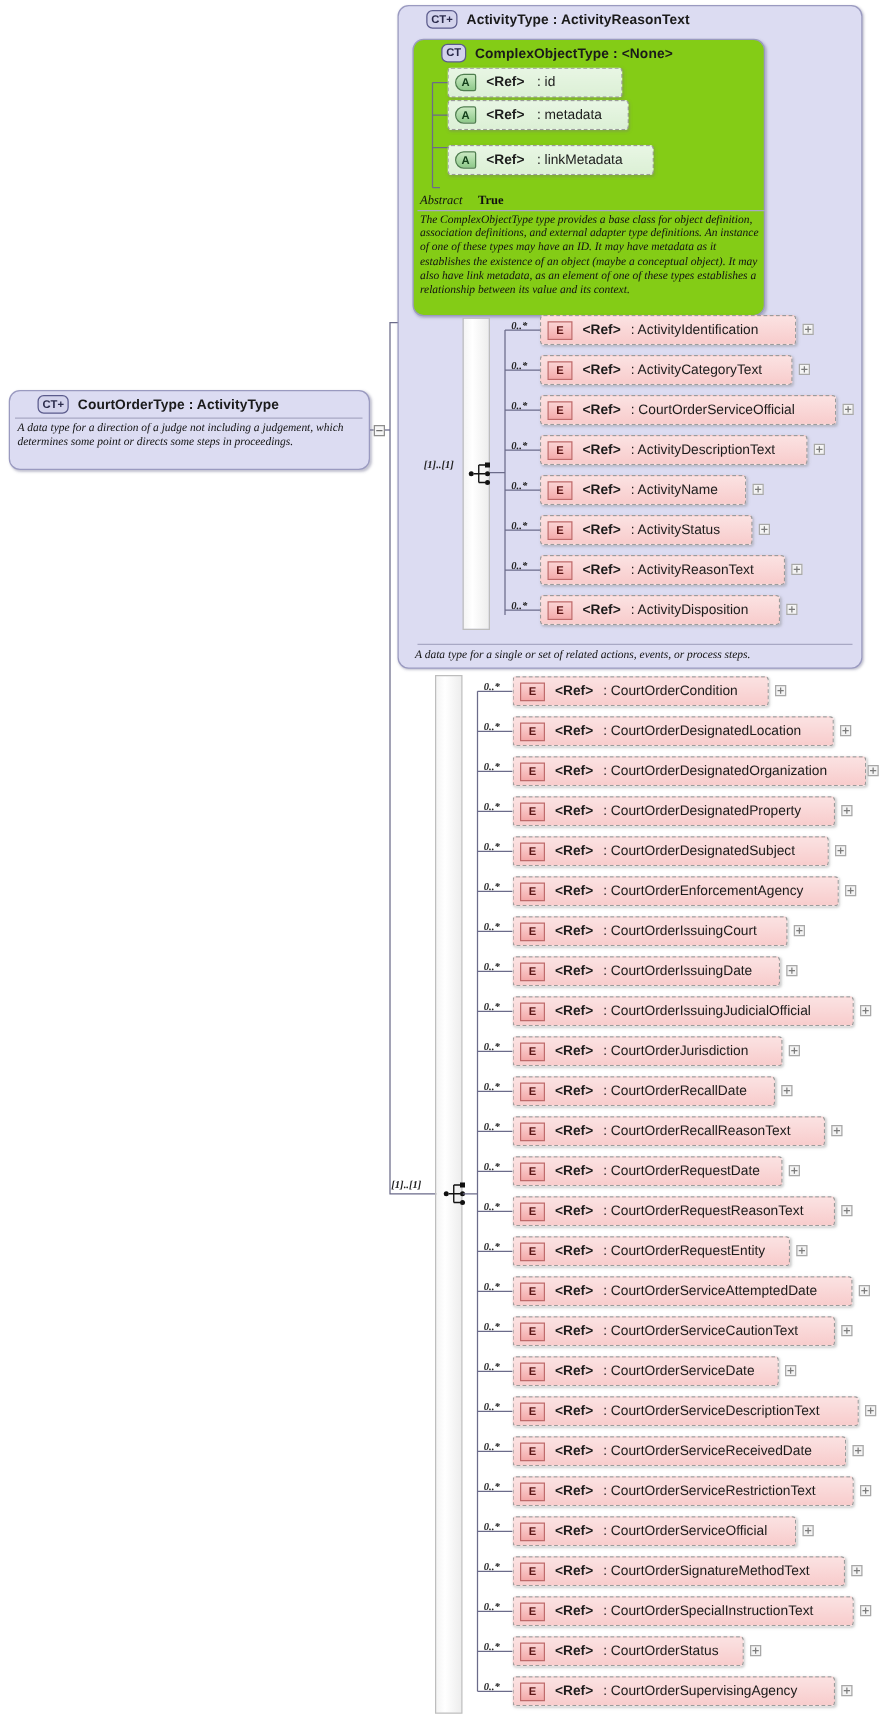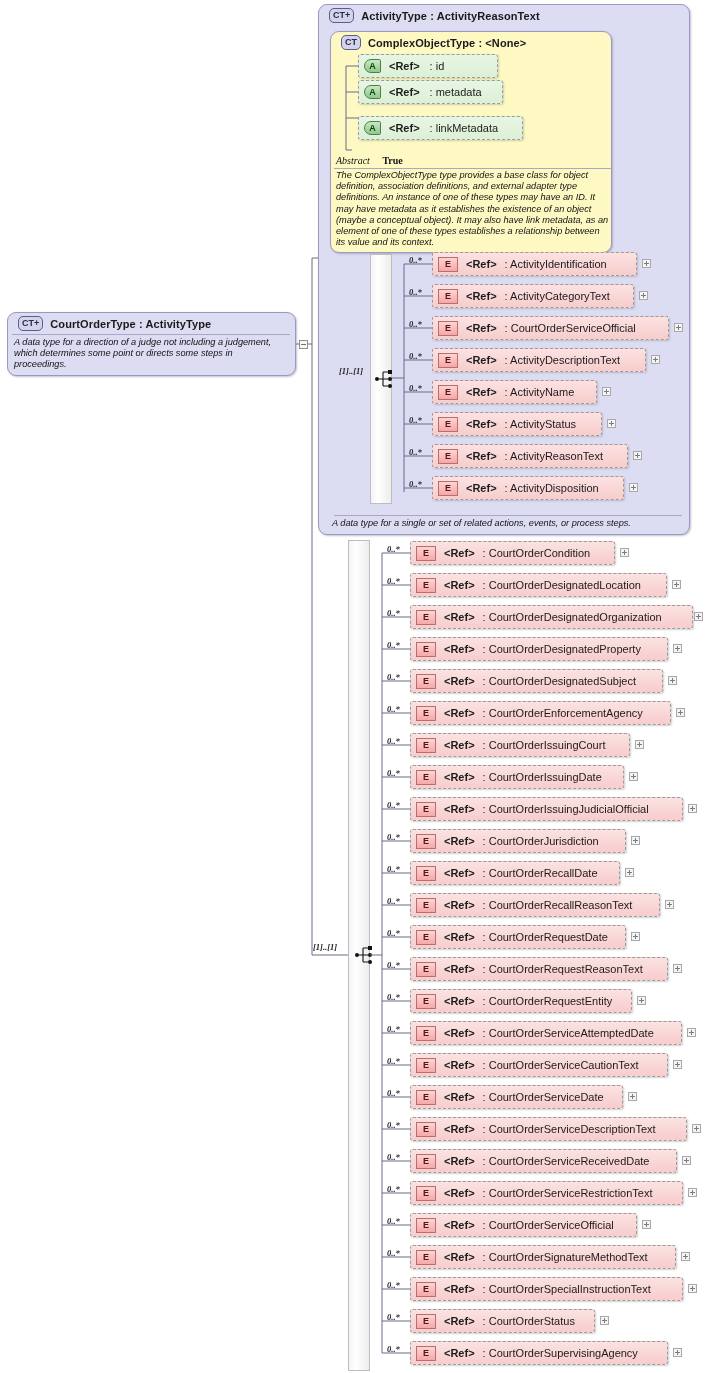--- a/index.html
+++ b/index.html
@@ -15,25 +15,25 @@
 
   
   .typebox{
     position:absolute;
     border:1px solid #9a9ac0;
     border-radius:9px;
     background:#dcdcf2;
     box-shadow:1px 1px 2px rgba(120,120,150,.45);
     box-sizing:border-box;
   }
-  .typebox.white{background:#fef9c3;}
+  .typebox.white{background:#84cc16;}
 
   .tb-head{
     display:flex;align-items:center;gap:7px;
-    padding:3px 8px 3px 10px;
+    padding:3px 8px 3px 22px;
     font-size:11px;color:#1a1a1a;font-weight:bold;
     white-space:nowrap;
   }
   .tb-title{font-weight:bold;letter-spacing:.1px;}
 
   
   .badge-ct{
     display:inline-flex;align-items:center;gap:2px;
     border:1px solid #5b5b8c;border-radius:5px;
     background:#d3d3ec;
@@ -112,21 +112,21 @@
   
   .colbar{
     position:absolute;
     background:linear-gradient(to right,#f4f4f4,#ffffff 35%,#ededed);
     border:1px solid #bdbdbd;box-sizing:border-box;
   }
 
   
   .doc{
     position:absolute;
-    font-family:Liberation Sans, sans-serif;
+    font-family:Liberation Serif, serif;
     font-style:italic;font-size:9.2px;line-height:11.2px;color:#111;
   }
   .doc-line{
     position:absolute;height:1px;background:#a8a8c4;
   }
   .abstract-row{
     position:absolute;font-family:"Liberation Serif",serif;
     font-size:10px;color:#111;
   }
   .abstract-row .k{font-style:italic;}

